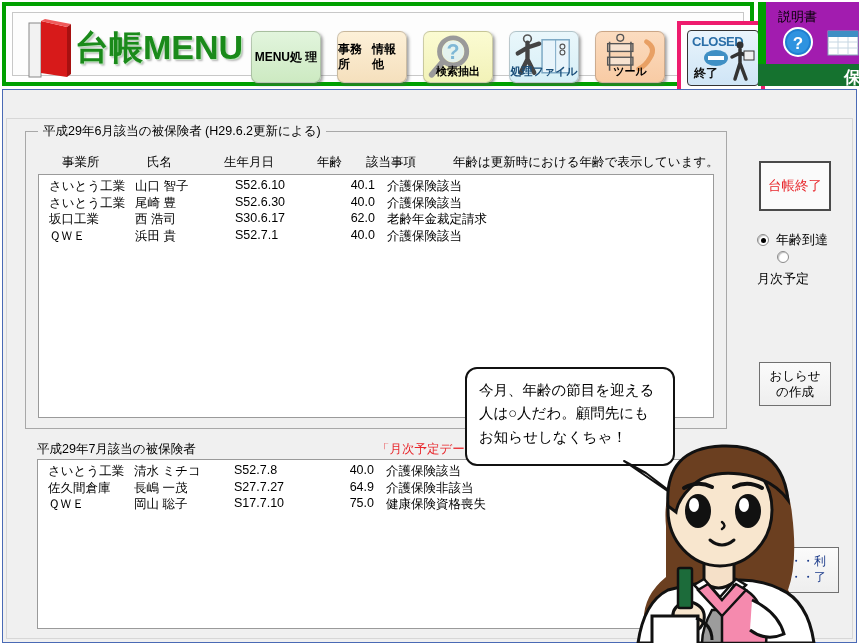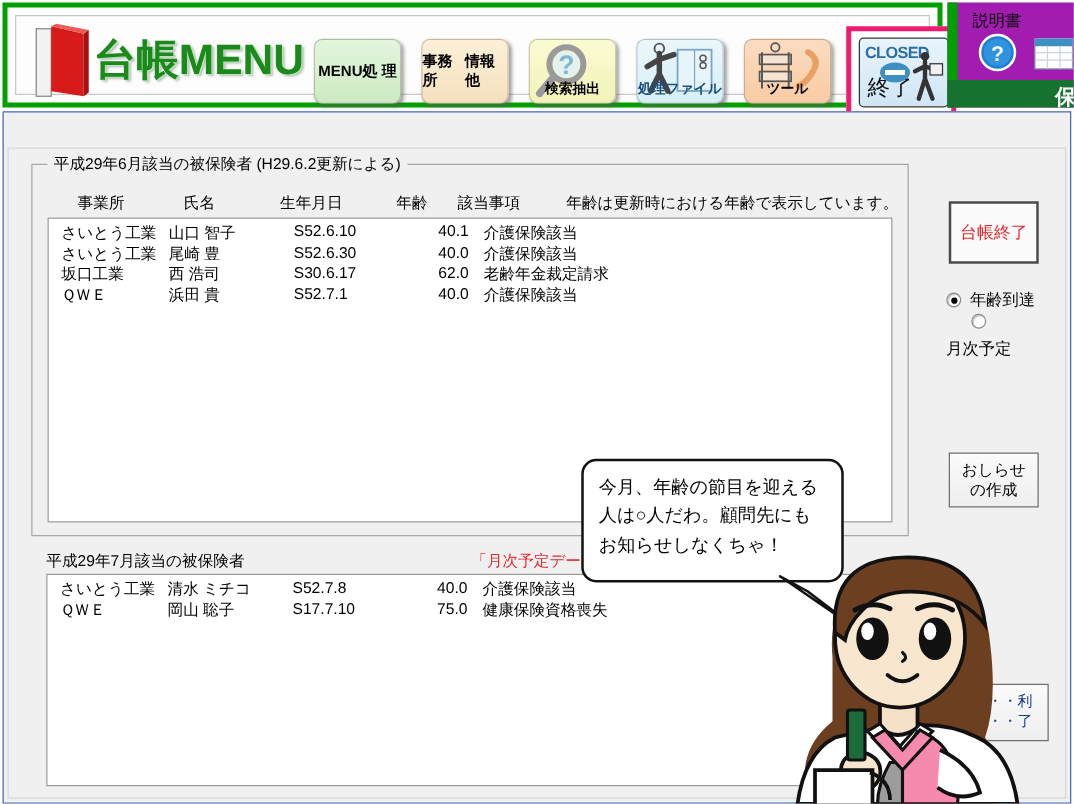--- a/index.html
+++ b/index.html
@@ -52,21 +52,21 @@
   }
   .closed-btn{
     position:absolute;left:6px;top:5px;width:72px;height:56px;
     border:1px solid #333;border-radius:4px;box-sizing:border-box;
     background:linear-gradient(#e9f4fc,#cfe5f6);
   }
   .closed-top{
     position:absolute;top:3px;left:4px;font-size:13px;font-weight:bold;
     color:#2b6fa8;letter-spacing:-.5px;font-family:"Liberation Sans",sans-serif;
   }
-  .closed-bottom{position:absolute;bottom:3px;left:6px;font-size:18px;font-weight:normal;color:#111;}
+  .closed-bottom{position:absolute;bottom:3px;left:6px;font-size:12px;font-weight:bold;color:#111;}
 
   
   .green-panel{position:absolute;left:758px;top:2px;width:107px;height:84px;background:#a21caf;}
   .green-bar-l{position:absolute;left:0;top:0;width:8px;height:84px;background:#00a000;}
   .green-bar-b{position:absolute;left:0;top:62px;width:101px;height:22px;background:#15722f;}
   .help-label{position:absolute;left:20px;top:6px;font-size:13px;color:#000;white-space:nowrap;}
   .help-icon{position:absolute;left:24px;top:24px;width:32px;height:32px;}
   .cal-icon{position:absolute;left:68px;top:26px;width:34px;height:30px;}
   .ho-text{position:absolute;right:4px;top:64px;font-size:17px;font-weight:bold;color:#ffffff;}
 
@@ -320,20 +320,27 @@
     <div class="listbox" id="list2">
       <div style="padding-top:3px;">
         <div class="lrow">
           <span class="c-office">さいとう工業</span>
           <span class="c-name">清水 ミチコ</span>
           <span class="c-dob">S52.7.8</span>
           <span class="c-age">40.0</span>
           <span class="c-item">介護保険該当</span>
         </div>
         <div class="lrow">
+          <span class="c-office">佐久間倉庫</span>
+          <span class="c-name">長嶋 一茂</span>
+          <span class="c-dob">S27.7.27</span>
+          <span class="c-age">64.9</span>
+          <span class="c-item">介護保険非該当</span>
+        </div>
+        <div class="lrow">
           <span class="c-office">ＱＷＥ</span>
           <span class="c-name">岡山 聡子</span>
           <span class="c-dob">S17.7.10</span>
           <span class="c-age">75.0</span>
           <span class="c-item">健康保険資格喪失</span>
         </div>
       </div>
     </div>
 
     <div class="side-btn" id="btn-end">台帳終了</div>

